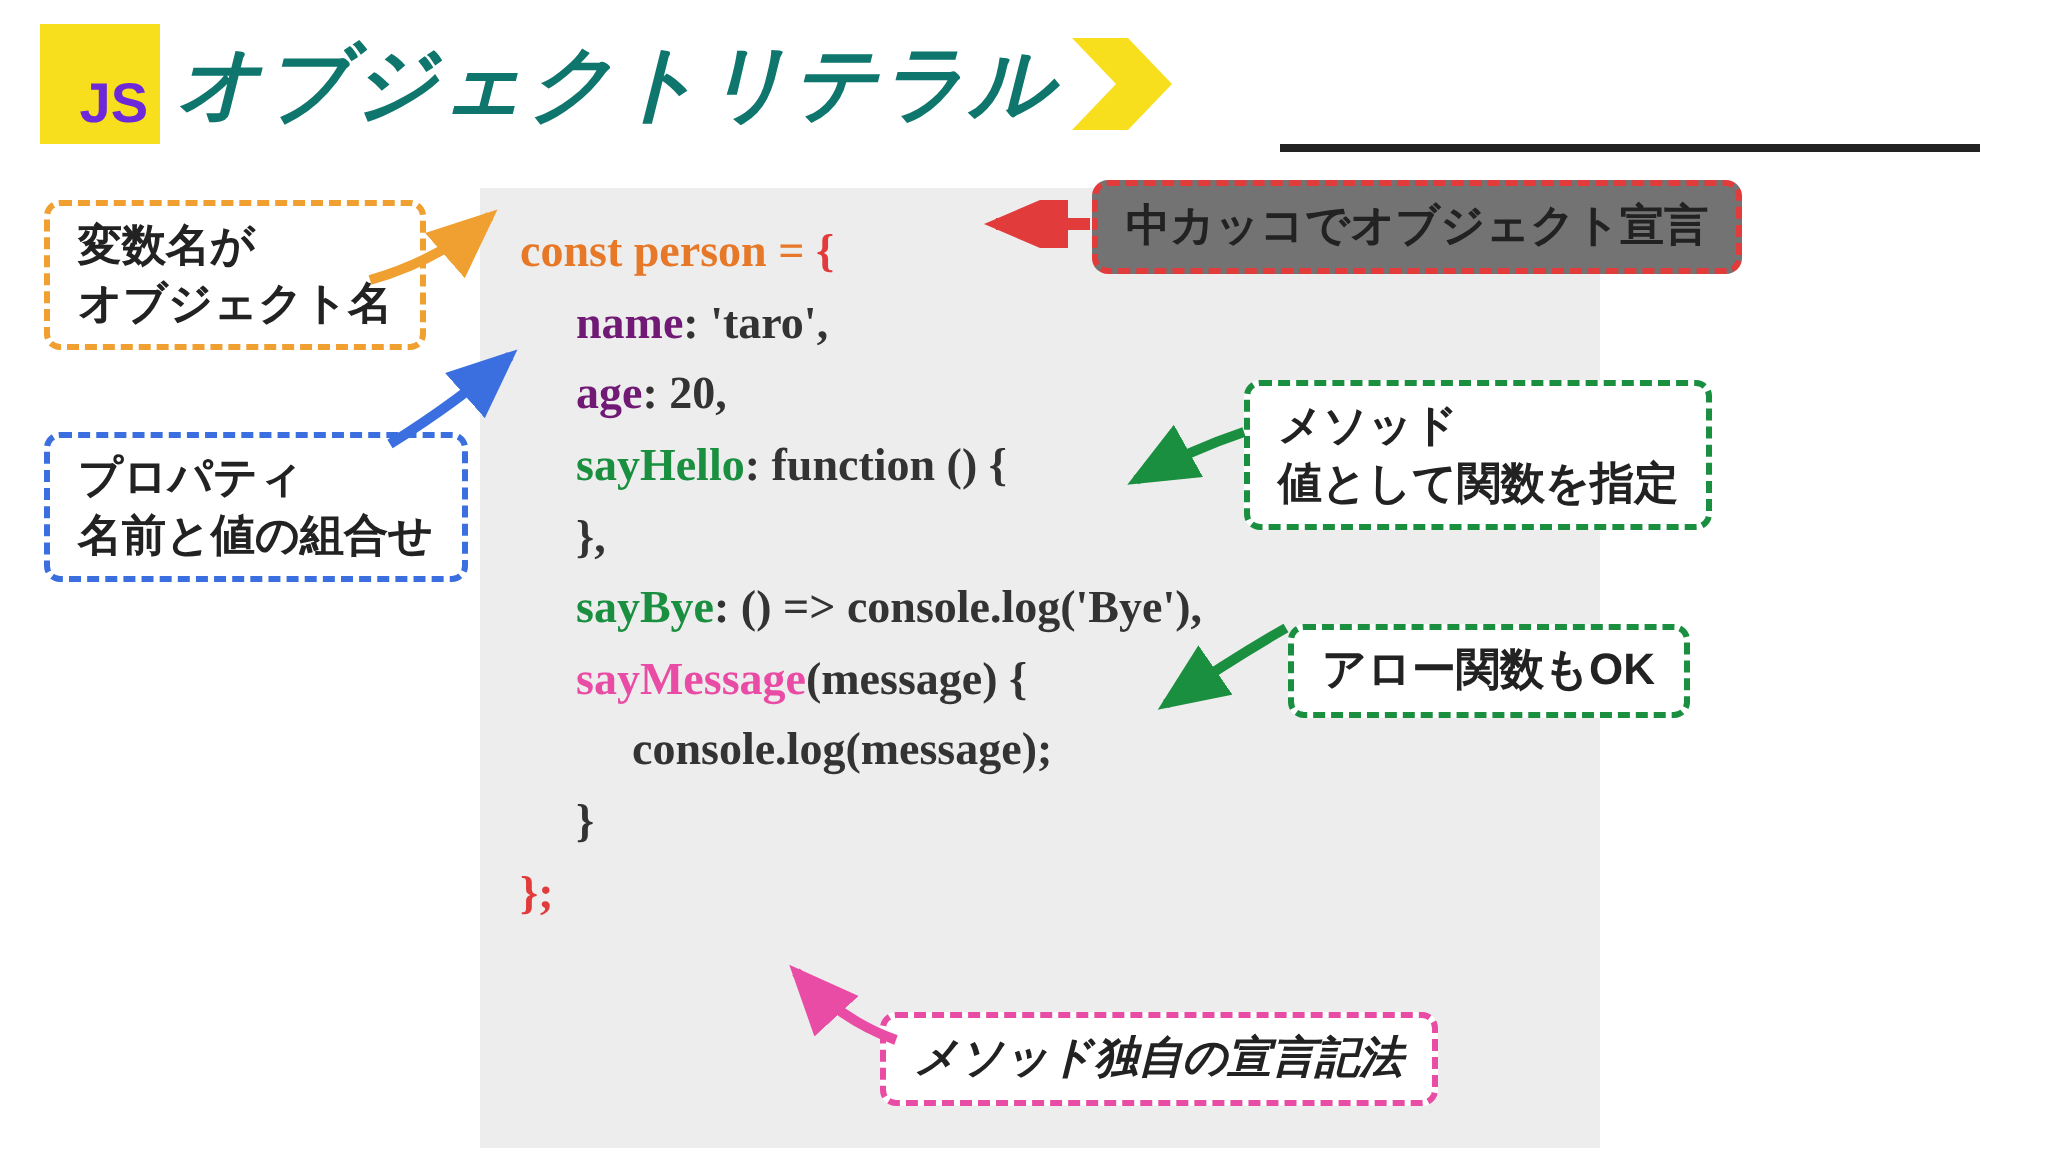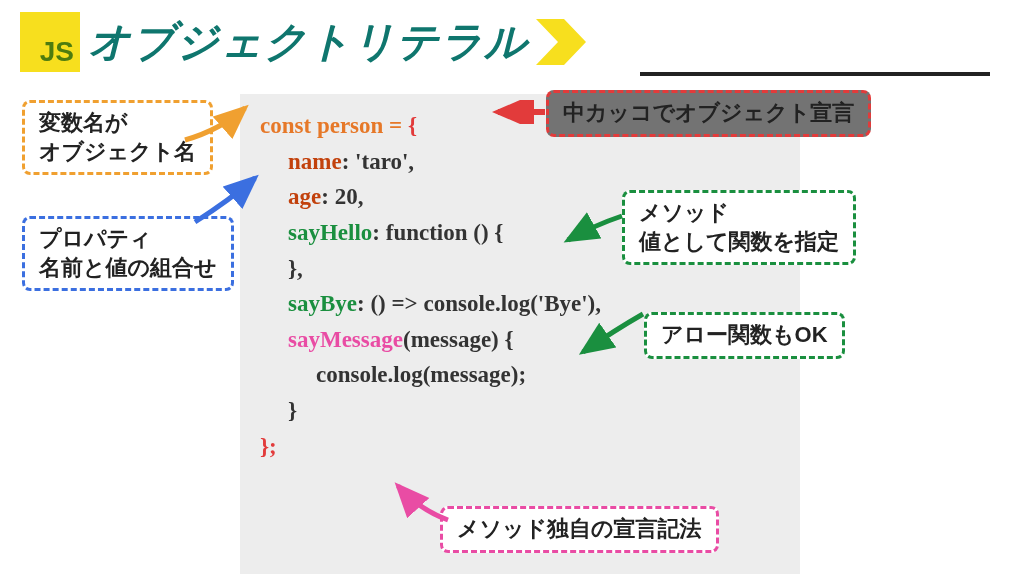--- a/index.html
+++ b/index.html
@@ -20,21 +20,21 @@
 .js-badge {
   width: 60px;
   height: 60px;
   background: #f7df1e;
   display: flex;
   align-items: flex-end;
   justify-content: flex-end;
   padding: 4px 6px;
   font-weight: 900;
   font-size: 28px;
-  color: #4d7c0f;
+  color: #6d28d9;
 }
 .title-main {
   font-size: 42px;
   font-weight: 700;
   color: #0f766e;
   font-style: italic;
   letter-spacing: 1px;
 }
 .chevron {
   display: inline-block;
@@ -62,21 +62,21 @@
   height: 480px;
   background: #ededed;
   padding: 14px 20px;
   font-family: Liberation Serif, serif;
   font-size: 23px;
   line-height: 1.55;
   color: #333;
   font-weight: 600;
 }
 .code-block .kw-const { color: #e67828; }
-.code-block .kw-name { color: #c2410c; }
+.code-block .kw-name { color: #701a75; }
 .code-block .punct-red { color: #e23b3b; }
 .code-block .method-green { color: #1a8f3f; }
 .code-block .method-pink { color: #e94ca4; }
 .code-block .indent1 { margin-left: 28px; }
 .code-block .indent2 { margin-left: 56px; }
 .callout {
   position: absolute;
   border: 3px dashed;
   border-radius: 8px;
   padding: 6px 14px;
@@ -84,21 +84,21 @@
   font-weight: 900;
   color: #222;
   background: #fff;
   line-height: 1.3;
 }
 .callout-orange { border-color: #f0a030; left: 22px; top: 100px; }
 .callout-blue { border-color: #3b6fe0; left: 22px; top: 216px; }
 .callout-red { border-color: #e23b3b; left: 546px; top: 90px; background: #737373; }
 .callout-green1 { border-color: #1a8f3f; left: 622px; top: 190px; }
 .callout-green2 { border-color: #1a8f3f; left: 644px; top: 312px; }
-.callout-pink { border-color: #e94ca4; left: 440px; top: 506px; }
+.callout-pink { border-color: #e94ca4; left: 440px; top: 506px; font-style: italic; }
 .arrow {
   position: absolute;
   pointer-events: none;
 }
 </style>
 </head>
 <body>
 
 <div class="header">
   <div class="js-badge">

